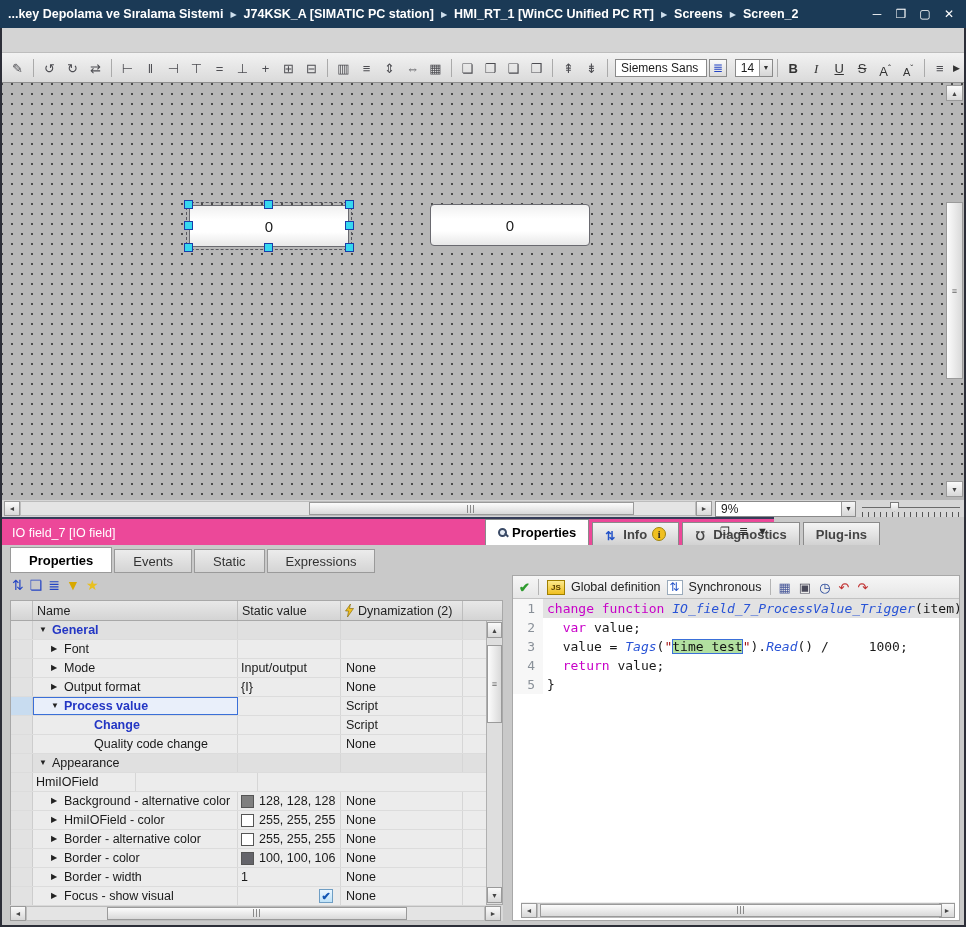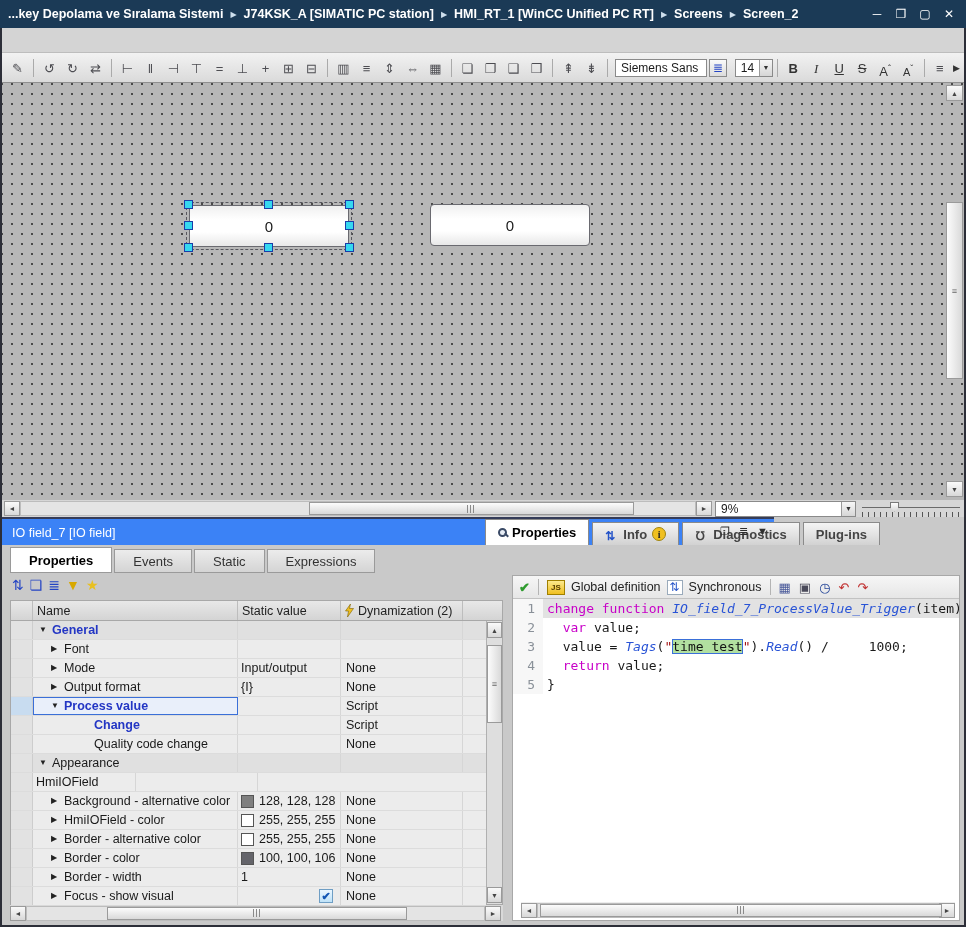--- a/index.html
+++ b/index.html
@@ -88,21 +88,21 @@
   .zoom-combo { width:141px; height:16px; margin-left:3px; }
   .zoom-combo .combo-val { flex:1; }
   .zoom-slider { position:relative; width:102px; height:16px; margin-left:4px; }
   .zs-line { position:absolute; left:2px; right:2px; top:6px; height:1px; background:#6a6a6a; }
   .zs-thumb { position:absolute; left:30px; top:1px; width:9px; height:10px; background:linear-gradient(#fdfdfd,#d8d8d8);
               border:1px solid #7a7a7a; clip-path:polygon(0 0,100% 0,100% 60%,50% 100%,0 60%); }
   .zs-ticks { position:absolute; left:2px; right:2px; bottom:0; height:5px;
               background:repeating-linear-gradient(90deg,#555 0 1px,transparent 1px 6px); }
 
   
-  .insp-header { position:absolute; top:517px; left:0; width:772px; height:28px; background:#3b82f6;
+  .insp-header { position:absolute; top:517px; left:0; width:772px; height:28px; background:#ec4899;
                  border-top:2px solid #353c58; display:flex; align-items:flex-end; }
   .insp-title { position:absolute; left:10px; top:7px; color:#ffffff; font-size:12.5px; }
   .insp-tabs { position:absolute; left:483px; bottom:0; display:flex; align-items:flex-end; gap:3px; }
   .itab { height:23px; display:flex; align-items:center; gap:5px; padding:0 12px;
           background:linear-gradient(#f4f4f4,#d2d2d2); border:1px solid #8a8a8a; border-bottom:none;
           font-size:13px; font-weight:bold; color:#444; white-space:nowrap; }
   .itab.sel { height:26px; background:#ffffff; color:#000; }
   .tabicon { display:inline-block; width:13px; height:13px; position:relative; }
   .ic-magnifier { border:2px solid #3a4a66; border-radius:50%; width:9px; height:9px; background:#e8eef6; }
   .ic-magnifier::after { content:""; position:absolute; width:5px; height:2px; background:#3a4a66;

